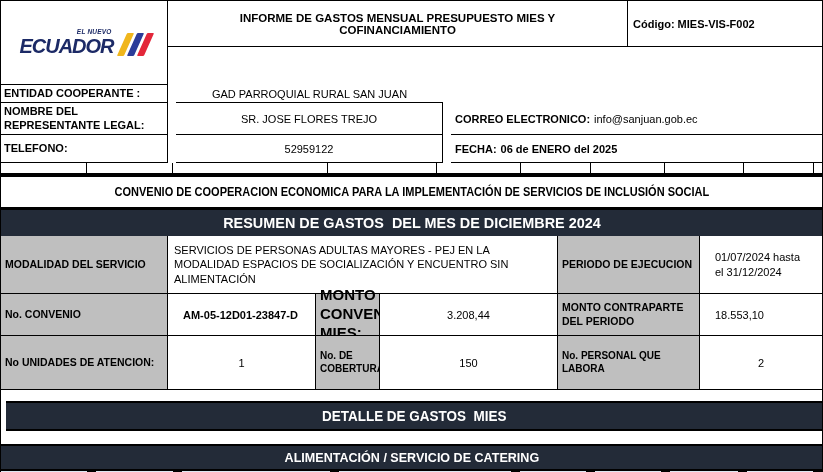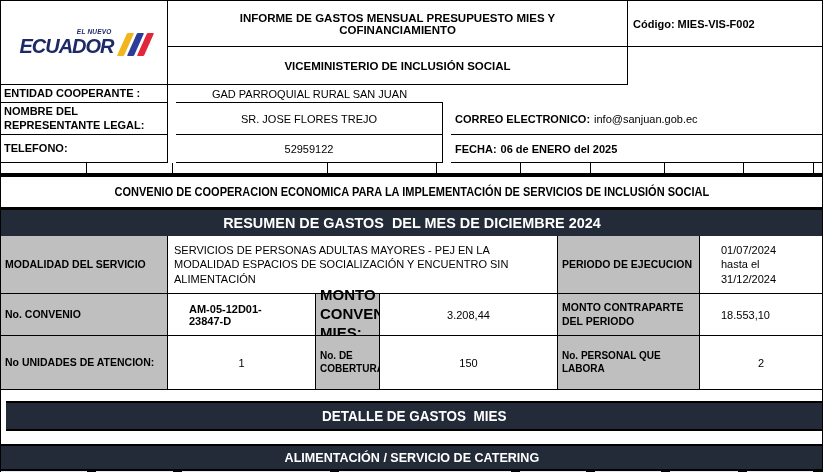--- a/index.html
+++ b/index.html
@@ -57,21 +57,21 @@
   .gap11{height:11px;background:#fff;}
   .gap13{height:13px;background:#fff;}
 
   
   .sum{display:grid;grid-template-columns:167px 148px 64px 178px 142px 122px;grid-template-rows:58px 42px 54px;}
   .sum>div{box-sizing:border-box;border-right:1px solid #000;border-bottom:1px solid #000;}
   .sum .last{border-right:none;}
   .glabel{background:#bfbfbf;font-weight:bold;font-size:10.5px;line-height:1.25;display:flex;align-items:center;padding:1px 4px;}
   .sum .val{font-size:11px;display:flex;align-items:center;background:#fff;}
   .sum .val.center{justify-content:center;text-align:right;}
-  .sum .val.left{justify-content:flex-start;padding:0 21px;}
+  .sum .val.left{justify-content:flex-start;padding:0 15px;}
   .modval{grid-column:2/5;font-size:11px;line-height:1.3;display:flex;align-items:center;padding:2px 6px;}
 
   
   .bluerow{height:8px;border-top:1px solid #000;}
   .bluerow .cell{background:#dce6f1;border-bottom:none;}
 </style>
 </head>
 <body>
 
 <div id="doc">
@@ -85,21 +85,20 @@
         </div>
         <div class="stripes">
           <span class="stripe" style="background:#f0b61c"></span>
           <span class="stripe" style="background:#2c3c99"></span>
           <span class="stripe" style="background:#e3273a"></span>
         </div>
       </div>
     </div>
     <div class="hdr-title">INFORME DE GASTOS MENSUAL PRESUPUESTO MIES Y COFINANCIAMIENTO</div>
     <div class="hdr-code">Código: MIES-VIS-F002</div>
-    <div class="hdr-title">VICEMINISTERIO DE INCLUSIÓN SOCIAL</div>
   </div>
 
   <div class="row h18">
     <div class="cell w168 inf-label">ENTIDAD COOPERANTE :</div>
     <div class="cell w267 inf-val">GAD PARROQUIAL RURAL SAN JUAN</div>
   </div>
   <div class="row h32">
     <div class="cell w168 inf-label">NOMBRE DEL REPRESENTANTE LEGAL:</div>
     <div class="cell w267 inf-val">SR. JOSE FLORES TREJO</div>
     <div class="cell wrest inf-mixed">

